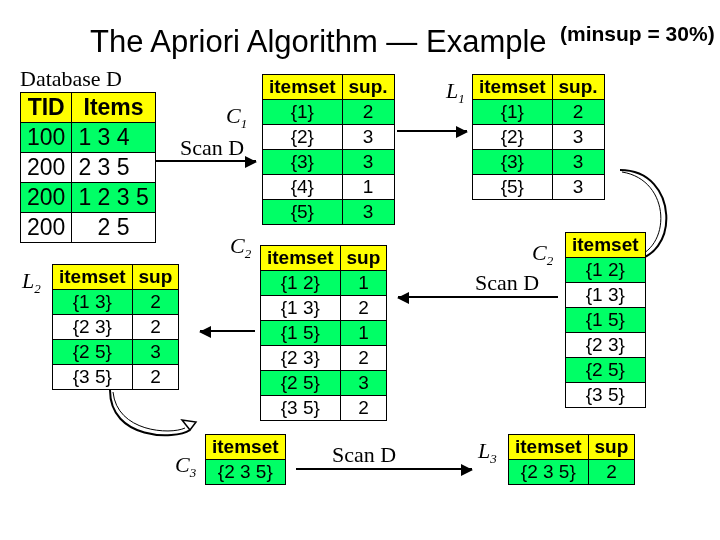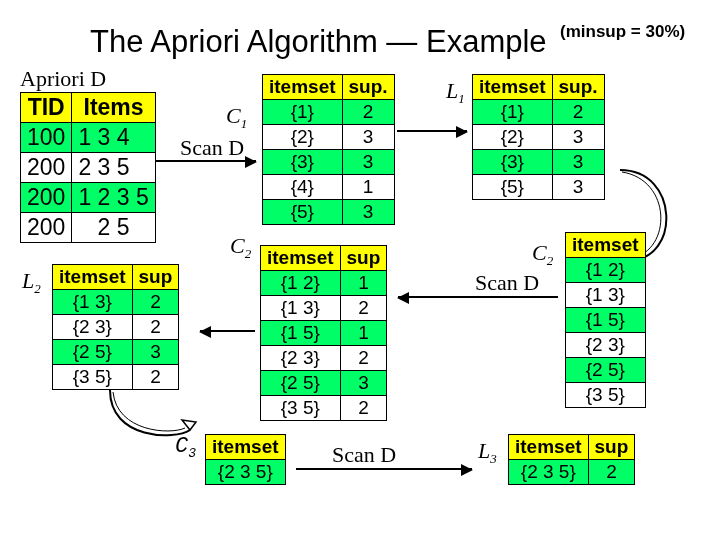--- a/index.html
+++ b/index.html
@@ -17,21 +17,21 @@
     position: absolute;
     top: 24px;
     left: 90px;
     font-size: 31px;
     font-weight: normal;
   }
   .minsup {
     position: absolute;
     top: 22px;
     left: 560px;
-    font-size: 17px;
+    font-size: 21px;
     font-weight: bold;
   }
   .label {
     position: absolute;
     font-family: "Times New Roman", serif;
     font-size: 22px;
   }
   .sub {
     font-size: 13px;
     font-style: italic;
@@ -79,21 +79,21 @@
   .curvearrow {
     position: absolute;
   }
 </style>
 </head>
 <body>
 
 <div class="title">The Apriori Algorithm — Example</div>
 <div class="minsup">(minsup = 30%)</div>
 
-<div class="label" style="top:66px; left:20px;">Apriori D</div>
+<div class="label" style="top:66px; left:20px;">Database D</div>
 
 <table style="top:92px; left:20px; font-size:23px;">
   <tbody>
       <tr>
         <th>TID</th>
         <th>Items</th>
       </tr>
   <tr class="greenrow">
         <td>100</td>
         <td style="text-align:left">1 3 4</td>
@@ -276,21 +276,21 @@
       </tr>
 </tbody>
   </table>
 
 <svg class="curvearrow" style="top:380px; left:95px;" width="110" height="80">
   <path d="M 15 10 C 15 60 80 60 95 50" stroke="#000" stroke-width="2" fill="none"></path>
   <path d="M 95 50 l -8 -10 l 14 2 z" fill="#fff" stroke="#000" stroke-width="1.5"></path>
   <path d="M 18 12 C 22 52 75 55 90 48" stroke="#000" stroke-width="1" fill="none"></path>
 </svg>
 
-<div class="label" style="top:434px; left:175px; font-style:italic;font-family:Liberation Mono, monospace;"><span>C</span><span class="sub">3</span></div>
+<div class="label" style="top:452px; left:175px; font-style:italic;"><span>C</span><span class="sub">3</span></div>
 
 <table style="top:434px; left:205px; font-size:19px;">
   <tbody>
       <tr>
         <th>itemset</th>
       </tr>
   <tr class="greenrow">
         <td>{2 3 5}</td>
       </tr>
 </tbody>

